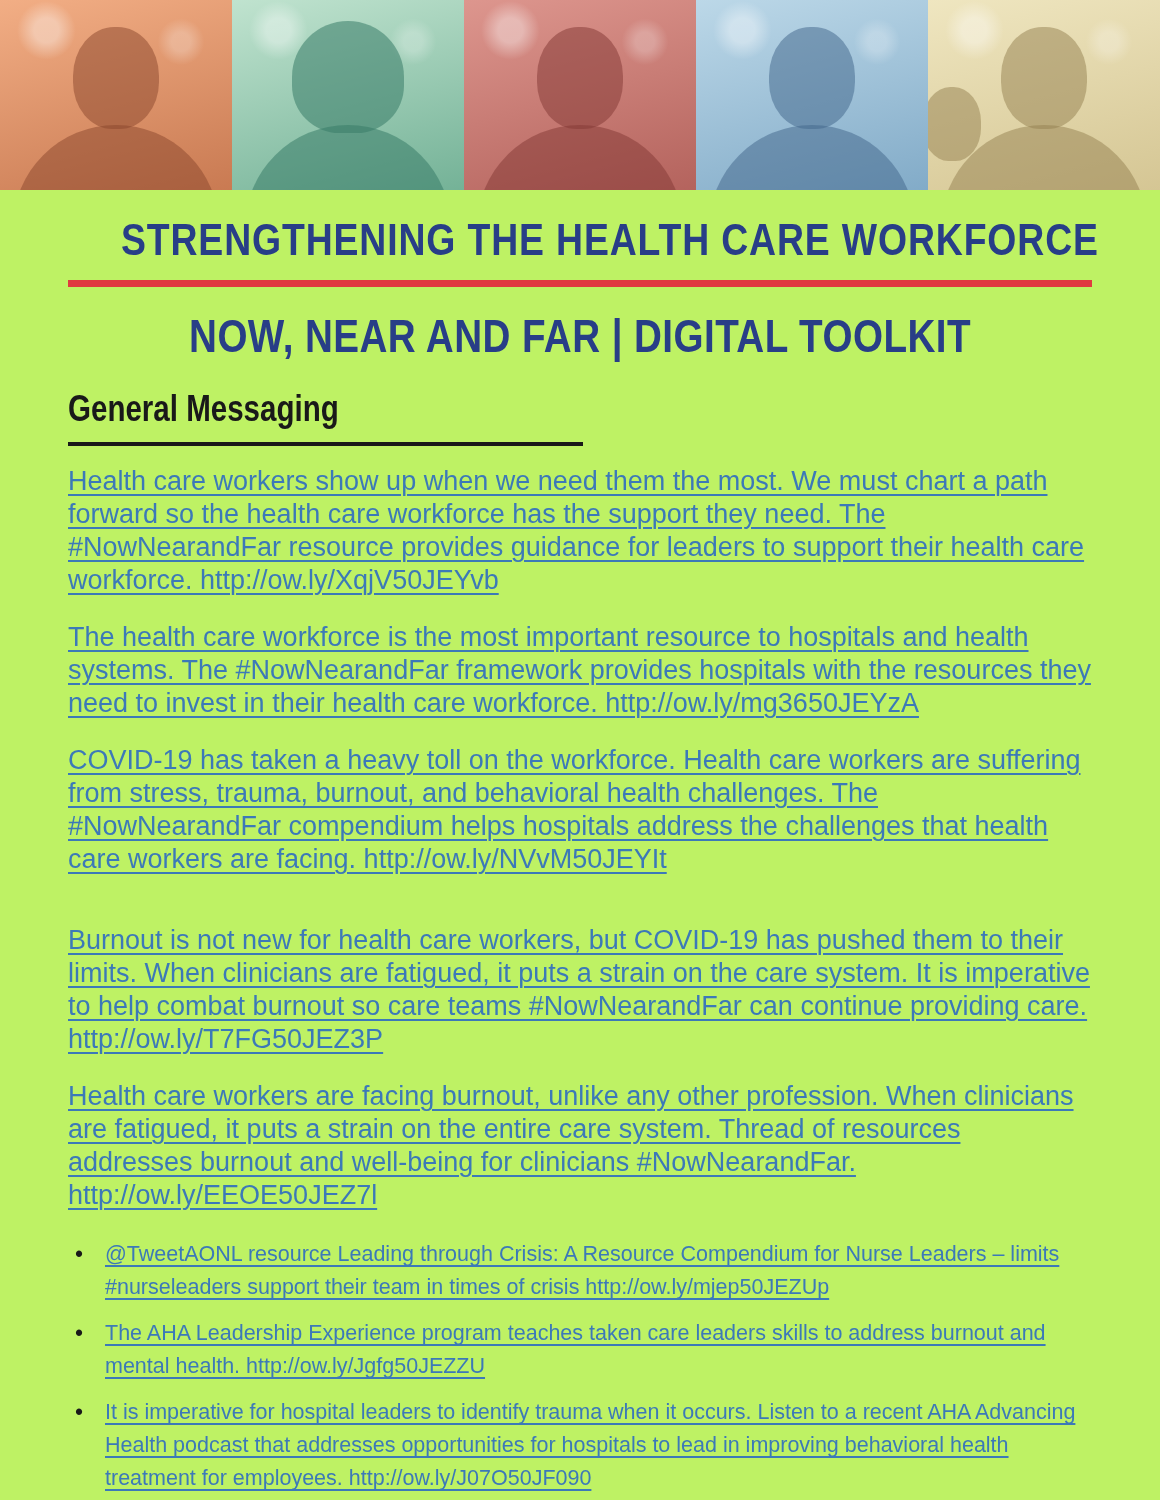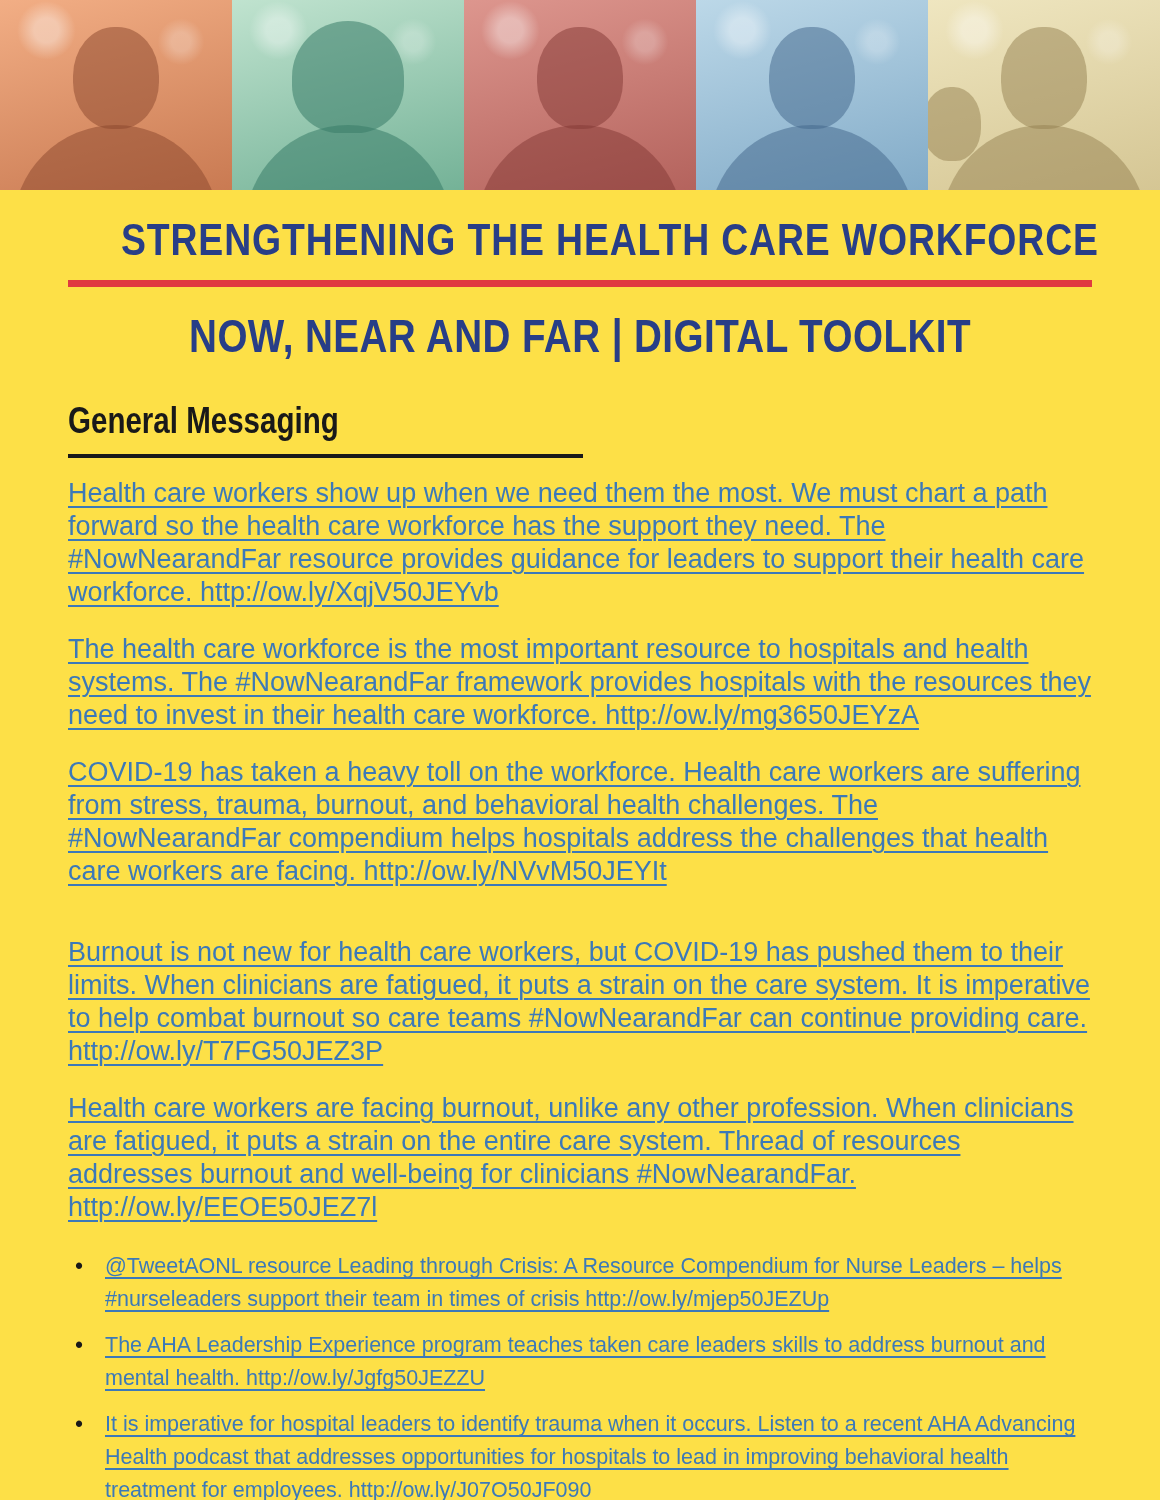--- a/index.html
+++ b/index.html
@@ -1,17 +1,17 @@
 <!DOCTYPE html>
 <html style="--navy: #283E87; --red: #E03A40; --link: #3C79B8; --ink: #191919;"><head>
 <meta charset="utf-8">
 <style>
   html,body{margin:0;padding:0;background:#ffffff;}
   .page{
-    width:1160px;height:1500px;background:#fde047;box-sizing:border-box;
+    width:1160px;height:1500px;background:#bef264;box-sizing:border-box;
     font-family:"Liberation Sans",sans-serif;overflow:hidden;position:relative;
   }
   
   .banner{display:flex;height:190px;width:100%;}
   .photo{flex:1;position:relative;overflow:hidden;}
   .photo{
     background:
       radial-gradient(circle at 20% 16%, rgba(255,255,255,.38) 0 5%, transparent 12%),
       radial-gradient(circle at 78% 22%, rgba(255,255,255,.25) 0 4%, transparent 10%),
       linear-gradient(165deg, var(--t1) 0%, var(--t2) 100%);
@@ -35,21 +35,21 @@
     transform:scaleX(.85);transform-origin:center;white-space:nowrap;
   }
   .red-rule{height:7px;background:var(--red);margin:16px 68px 0;}
   .subtitle{
     margin:24px 40px 0;text-align:center;color:var(--navy);
     font-size:46px;font-weight:bold;letter-spacing:.5px;line-height:1.1;
     transform:scaleX(.84);transform-origin:center;white-space:nowrap;
   }
   
   section{margin:0 68px;}
-  .sec-gm{margin-top:38px;}
+  .sec-gm{margin-top:26px;}
   .sec-st{margin-top:48px;}
   .sec-head{
     width:515px;border-bottom:4px solid var(--ink);padding-bottom:12px;
   }
   .sec-head .cond{
     display:inline-block;font-size:36px;font-weight:bold;color:var(--ink);
     transform:scaleX(.82);transform-origin:left;white-space:nowrap;letter-spacing:0;
   }
   .para{margin:24px 0 0;font-size:27px;line-height:33px;}
   .para:first-of-type{margin-top:19px;}
@@ -103,21 +103,21 @@
 
   <section class="sec-st">
     <p class="para">
       <a class="mlink">Burnout is not new for health care workers, but COVID-19 has pushed them to their limits. When clinicians are fatigued, it puts a strain on the care system. It is imperative to help combat burnout so care teams #NowNearandFar can continue providing care. http://ow.ly/T7FG50JEZ3P</a>
     </p>
     <p class="para">
       <a class="mlink">Health care workers are facing burnout, unlike any other profession. When clinicians are fatigued, it puts a strain on the entire care system. Thread of resources addresses burnout and well-being for clinicians #NowNearandFar. http://ow.ly/EEOE50JEZ7l</a>
     </p>
     <ul class="bullets">
       <li>
-        <a class="mlink">@TweetAONL resource Leading through Crisis: A Resource Compendium for Nurse Leaders – helps #nurseleaders support their team in times of crisis http://ow.ly/mjep50JEZUp</a>
+        <a class="mlink">@TweetAONL resource Leading through Crisis: A Resource Compendium for Nurse Leaders – limits #nurseleaders support their team in times of crisis http://ow.ly/mjep50JEZUp</a>
       </li>
       <li>
         <a class="mlink">The AHA Leadership Experience program teaches taken care leaders skills to address burnout and mental health. http://ow.ly/Jgfg50JEZZU</a>
       </li>
       <li>
         <a class="mlink">It is imperative for hospital leaders to identify trauma when it occurs. Listen to a recent AHA Advancing Health podcast that addresses opportunities for hospitals to lead in improving behavioral health treatment for employees. http://ow.ly/J07O50JF090</a>
       </li>
     </ul>
   </section>
 

